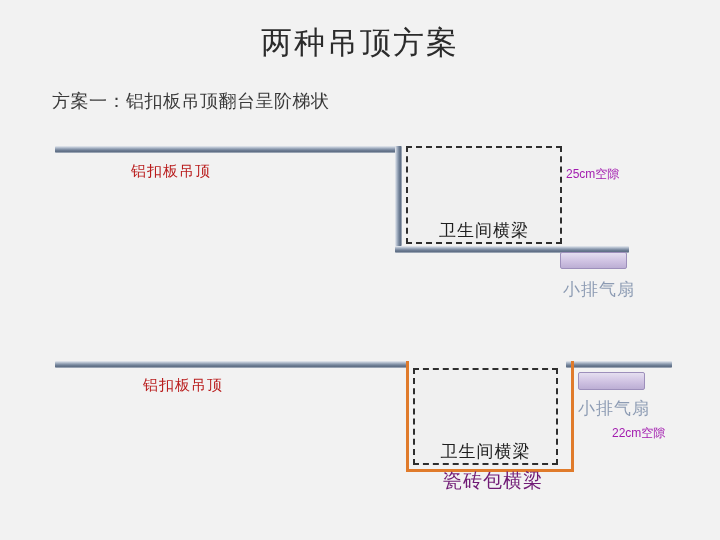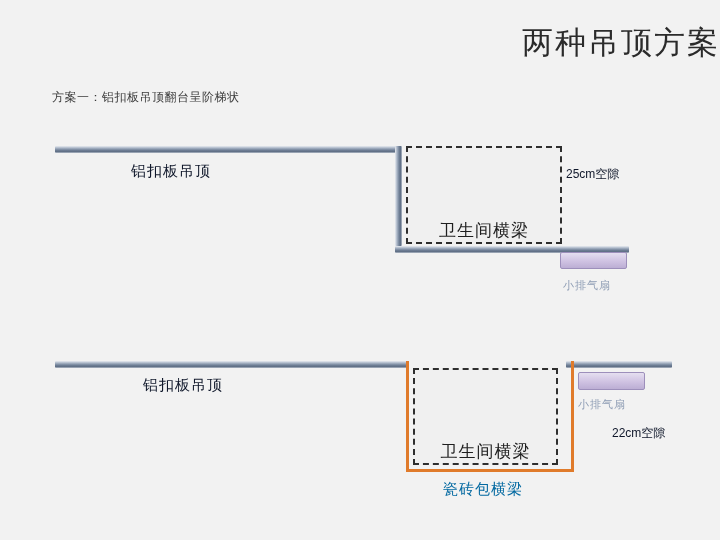--- a/index.html
+++ b/index.html
@@ -19,33 +19,33 @@
     height: 540px;
     background: #f2f2f2;
   }
 
   
   .slide-title {
     position: absolute;
     left: 0;
     top: 22px;
     width: 720px;
-    text-align: right;
+    text-align: center;
     font-family: "Liberation Serif", "DejaVu Serif", serif;
     font-size: 31px;
     letter-spacing: 2px;
     color: #2b2b2b;
     white-space: nowrap;
   }
 
   
   .plan-heading {
     position: absolute;
     font-family: "Liberation Serif", "DejaVu Serif", serif;
-    font-size: 12px;
+    font-size: 18px;
     color: #3a3a3a;
     white-space: nowrap;
     letter-spacing: 0.5px;
   }
   #plan1-heading { left: 52px; top: 89px; }
   #plan2-heading { left: 52px; top: 309px; }
 
   
   .ceiling-line {
     position: absolute;
@@ -109,67 +109,67 @@
     white-space: nowrap;
   }
   #p1-beam-box { left: 406px; top: 146px; width: 152px; height: 94px; }
   #p2-beam-box { left: 413px; top: 368px; width: 141px; height: 93px; }
 
   
   .ceiling-label {
     position: absolute;
     font-family: "Liberation Serif", "DejaVu Serif", serif;
     font-size: 15px;
-    color: #0f172a;
+    color: #b91c1c;
     letter-spacing: 1px;
     white-space: nowrap;
   }
   #p1-ceiling-label { left: 131px; top: 162px; }
   #p2-ceiling-label { left: 143px; top: 376px; }
 
   
   .gap-label {
     position: absolute;
     font-family: "Liberation Sans", "DejaVu Sans", sans-serif;
     font-size: 12px;
-    color: #0f172a;
+    color: #a21caf;
     white-space: nowrap;
   }
   #p1-gap-label { left: 566px; top: 166px; }
   #p2-gap-label { left: 612px; top: 425px; }
 
   
   .fan-box {
     position: absolute;
     background: linear-gradient(to bottom, #e5dff0 0%, #cfc2e2 55%, #bcaed4 100%);
     border: 1px solid #9d8fbb;
     border-radius: 2px;
   }
   #p1-fan-box { left: 560px; top: 252px; width: 65px; height: 15px; }
   #p2-fan-box { left: 578px; top: 372px; width: 65px; height: 16px; }
 
   .fan-label {
     position: absolute;
     font-family: Liberation Serif, serif;
-    font-size: 11px;
+    font-size: 17px;
     color: #8c9bb3;
     letter-spacing: 1px;
     white-space: nowrap;
   }
   #p1-fan-label { left: 563px; top: 278px; }
   #p2-fan-label { left: 578px; top: 397px; }
 
   
   #p2-bracket-label {
     position: absolute;
     left: 443px;
-    top: 480px;
-    font-family: "Liberation Serif", "DejaVu Serif", serif;
-    font-size: 15px;
-    color: #0369a1;
+    top: 468px;
+    font-family: "Liberation Serif", "DejaVu Serif", serif;
+    font-size: 19px;
+    color: #701a75;
     letter-spacing: 1px;
     white-space: nowrap;
   }
 </style>
 </head>
 <body>
 
 <div id="slide">
 
   <div class="slide-title">两种吊顶方案</div>

